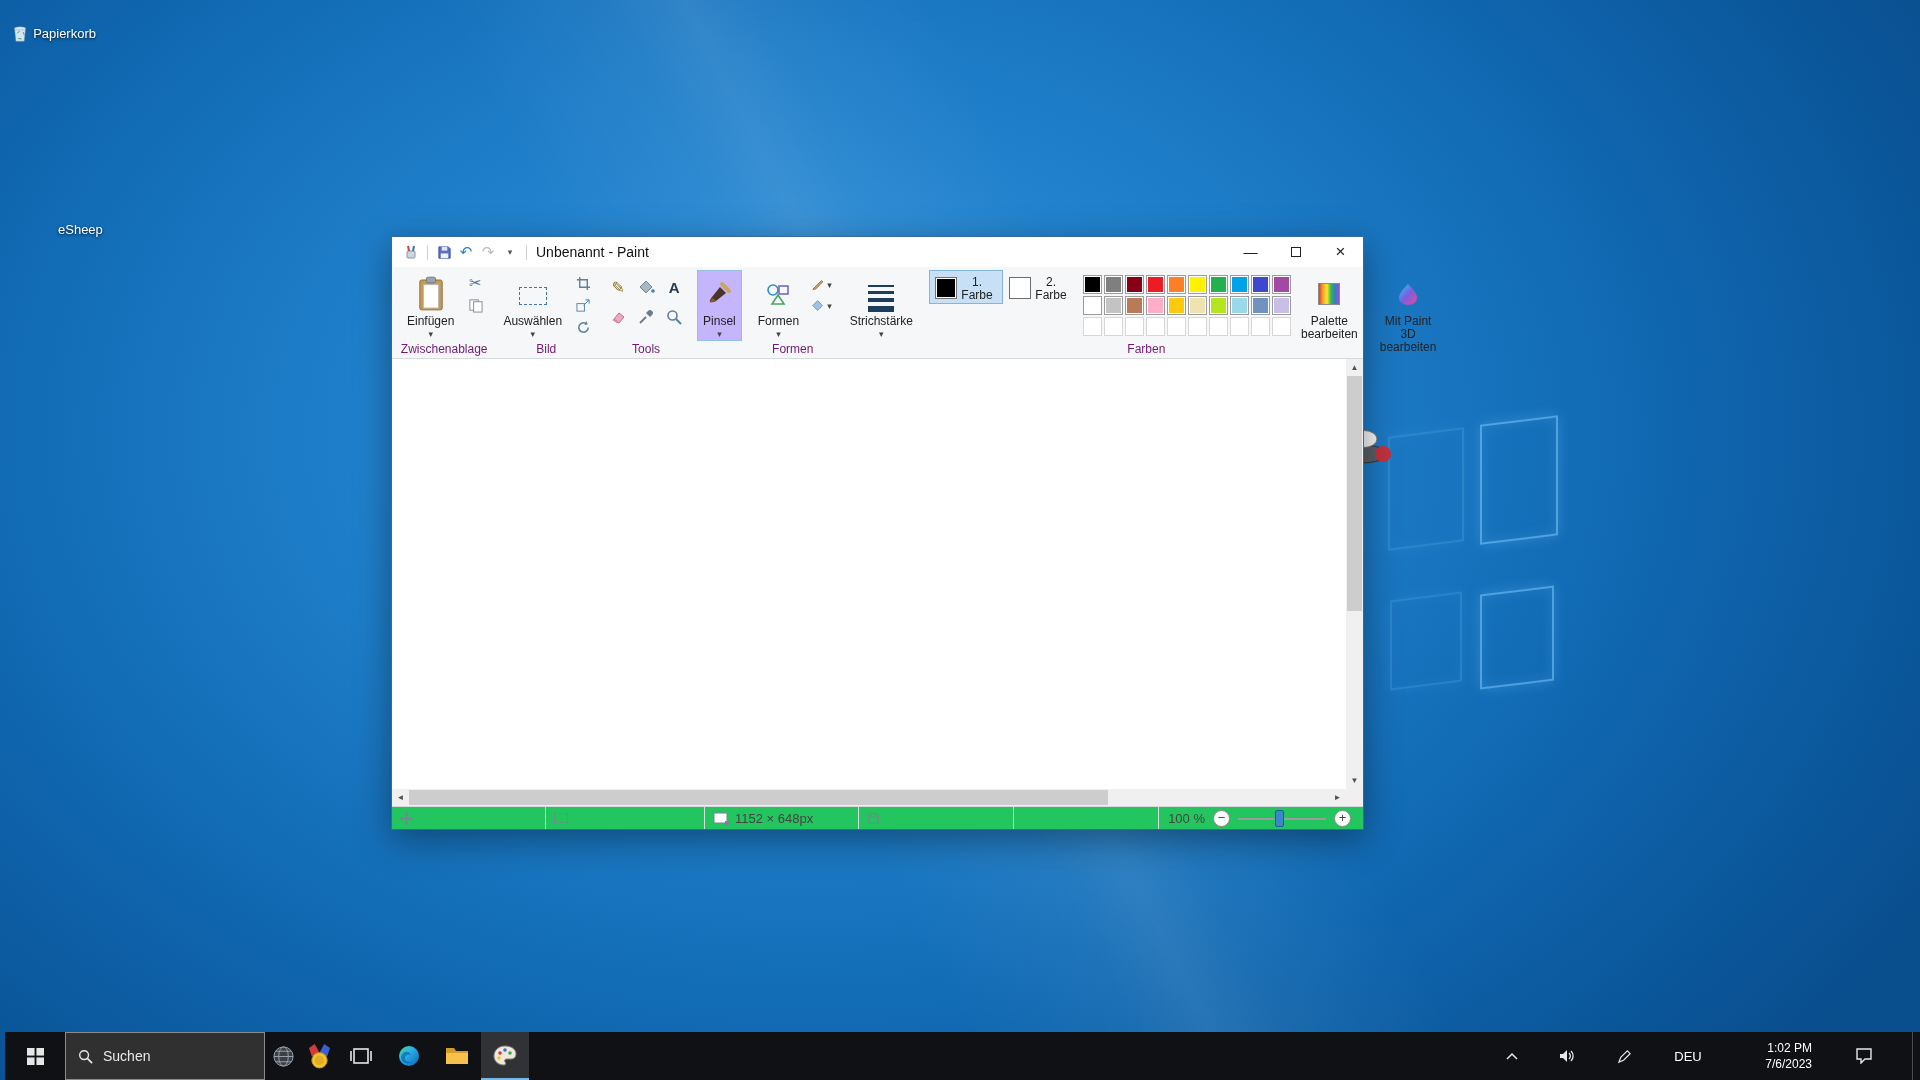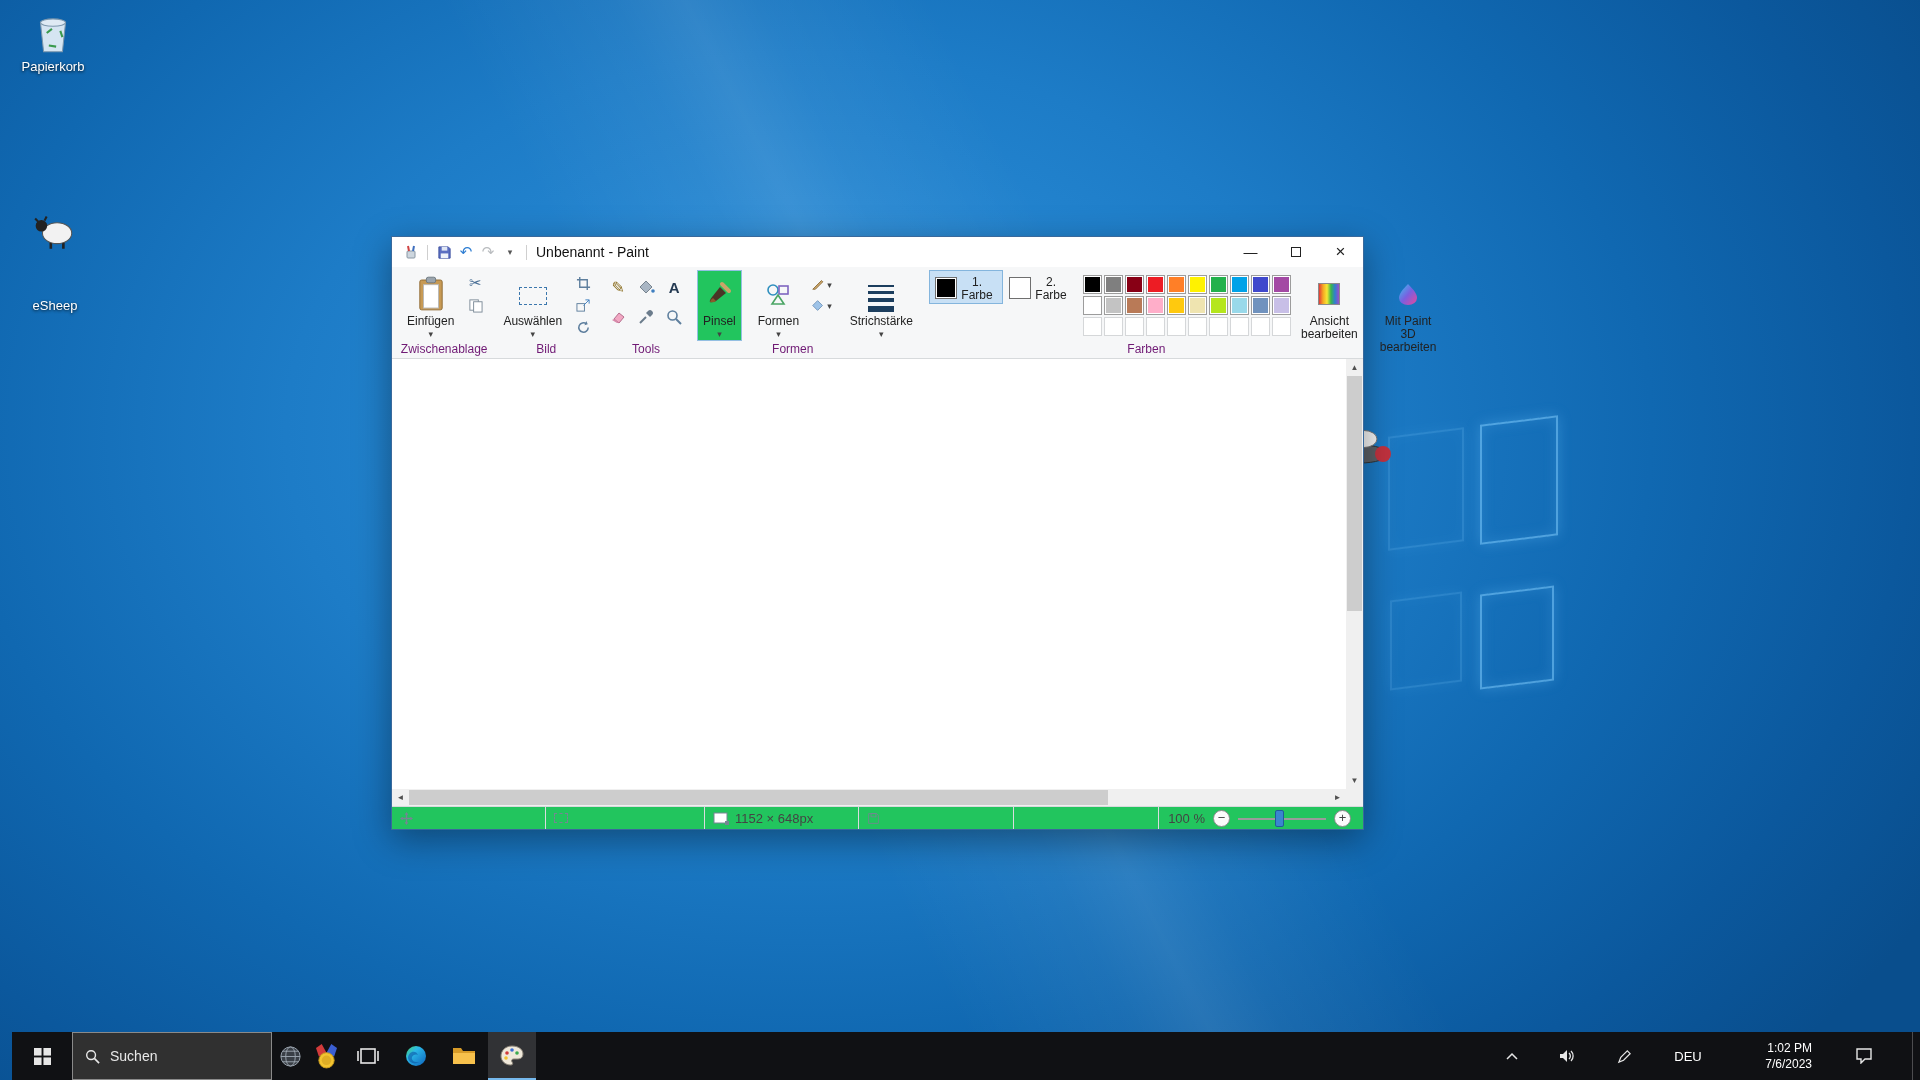--- a/index.html
+++ b/index.html
@@ -10,21 +10,21 @@
   
   .desktop { position:absolute; inset:0;
     background: radial-gradient(1300px 950px at 42% 40%, #2f93de 0%, #1d7cc7 40%, #1068b1 65%, #0b589d 85%, #094e8d 100%); }
   .beam { position:absolute; inset:0; pointer-events:none;
     background: linear-gradient(63deg, transparent 40%, rgba(255,255,255,.05) 47%, rgba(255,255,255,.10) 50%, rgba(255,255,255,.05) 53%, transparent 60%); }
   .logo-pane { position:absolute; border:2px solid rgba(130,205,255,.55);
     box-shadow: 0 0 14px rgba(110,195,255,.30), inset 0 0 14px rgba(110,195,255,.18);
     transform: skewY(-7deg); }
   .logo-pane.faint { opacity:.35; }
 
-  .desk-icon { position:absolute; width:86px; display:flex; flex-direction:column; align-items:center; gap:3px; }
+  .desk-icon { position:absolute; width:86px; display:flex; flex-direction:row; align-items:center; gap:3px; }
   .di-label { font-size:13px; color:#fff; text-shadow: 0 1px 3px rgba(0,0,0,.85); text-align:center; }
 
   .esheep-rocket { position:absolute; left:1298px; top:426px; width:126px; height:54px; }
 
   
   .paint-window { position:absolute; left:391px; top:236px; width:973px; height:594px;
     background:#f6f7f8; border:1px solid #39699c; box-shadow: 0 10px 34px rgba(0,0,0,.38);
     display:flex; flex-direction:column; }
 
   .titlebar { height:30px; background:#fff; display:flex; align-items:center; padding-left:8px; font-size:14px; color:#111; flex:0 0 auto; }
@@ -46,21 +46,21 @@
   .chevron-up { color:#666; font-size:13px; }
   .help-btn { width:17px; height:17px; border-radius:50%; background:#2f7fd0; color:#fff; font-size:12px; font-weight:bold;
     display:flex; align-items:center; justify-content:center; }
 
   .ribbon { height:91px; display:flex; align-items:stretch; padding:0 4px; flex:0 0 auto; }
   .rgroup { position:relative; display:flex; align-items:flex-start; padding:2px 5px 17px; }
   .glabel { position:absolute; bottom:2px; left:0; right:0; text-align:center; font-size:12px; color:#701a75; white-space:nowrap; }
   .rsep { width:1px; background:#dcdfe2; margin:3px 0; }
 
   .bigbtn { display:flex; flex-direction:column; align-items:center; padding:3px 5px 1px; margin-top:1px; border:1px solid transparent; }
-  .bigbtn.selected { background:#22c55e; border-color:#94bfe2; }
+  .bigbtn.selected { background:#c4b5fd; border-color:#94bfe2; }
   .bicon { height:40px; display:flex; align-items:center; justify-content:center; }
   .blabel { font-size:12px; color:#222; line-height:1.1; text-align:center; margin-top:1px; max-width:74px; }
   .bcaret { font-size:9px; color:#444; margin-top:1px; }
 
   .smallcol { display:flex; flex-direction:column; gap:2px; margin:4px 0 0 3px; }
   .smallbtn { width:24px; height:20px; display:flex; align-items:center; justify-content:center; }
   .select-rect { width:28px; height:18px; border:1px dashed #3b77ad; margin:6px 0 3px; }
 
   .tools-grid { display:grid; grid-template-columns:repeat(3,26px); grid-auto-rows:28px; gap:2px; margin-top:4px; }
   .toolbtn { display:flex; align-items:center; justify-content:center; }
@@ -101,21 +101,21 @@
   .ssec { height:100%; border-right:1px solid #d9dcdf; display:flex; align-items:center; gap:6px; padding-left:8px; flex:0 0 auto; }
   .zoomsec { flex:1; display:flex; align-items:center; justify-content:flex-end; gap:8px; padding-right:12px; }
   .zbtn { width:17px; height:17px; border-radius:50%; border:1px solid #8a8a8a; background:#fbfbfb; color:#444;
     font-size:13px; line-height:14px; display:flex; align-items:center; justify-content:center; }
   .zslider { position:relative; width:88px; height:17px; }
   .ztrack { position:absolute; left:0; right:0; top:8px; height:2px; background:#9b9b9b; }
   .zthumb { position:absolute; left:42%; top:0; width:9px; height:17px; background:#3a86cf; border:1px solid #1f5c9b; border-radius:2px; }
   .sel-rect-status { width:14px; height:10px; border:1px dashed #768593; }
 
   
-  .taskbar { position:absolute; left:12px; right:0; bottom:0; height:48px; background:#101114; display:flex; align-items:stretch; z-index:50; }
+  .taskbar { position:absolute; left:5px; right:0; bottom:0; height:48px; background:#101114; display:flex; align-items:stretch; z-index:50; }
   .tbtn { display:flex; align-items:center; justify-content:center; }
   .tbtn.w48 { width:48px; } .tbtn.w36 { width:36px; }
   .tbtn.start { width:60px; }
   .tbtn.active-app { background:rgba(255,255,255,.14); box-shadow: inset 0 -2px 0 #76b9ed; }
   .searchbox { width:200px; margin:0; background:#303030; border:1px solid #8a8a8a; display:flex; align-items:center; gap:10px; padding:0 12px; }
   .searchbox span { color:#e8e8e8; font-size:14px; }
   .tray { margin-left:auto; display:flex; align-items:stretch;gap:28px; }
   .trayicon { width:28px; display:flex; align-items:center; justify-content:center; }
   .deu { width:44px; display:flex; align-items:center; justify-content:center; color:#fff; font-size:13px; }
   .clock { width:78px; display:flex; flex-direction:column; align-items:flex-end; justify-content:center; color:#fff;
@@ -388,21 +388,21 @@
             <div class="swatch empty"></div>
             <div class="swatch empty"></div>
             <div class="swatch empty"></div>
             <div class="swatch empty"></div>
             <div class="swatch empty"></div>
           </div>
         <button class="bigbtn">
           <span class="bicon">
               <span class="rainbow"></span>
             </span>
-          <span class="blabel" style="max-width:62px">Ansicht bearbeiten</span>
+          <span class="blabel" style="max-width:62px">Palette bearbeiten</span>
         </button>
         <div class="glabel">Farben</div>
       </div>
       <div class="rsep"></div>
 
       <div class="rgroup">
         <button class="bigbtn">
           <span class="bicon">
             <svg width="22" height="22" viewBox="0 0 22 22">
               <defs>

